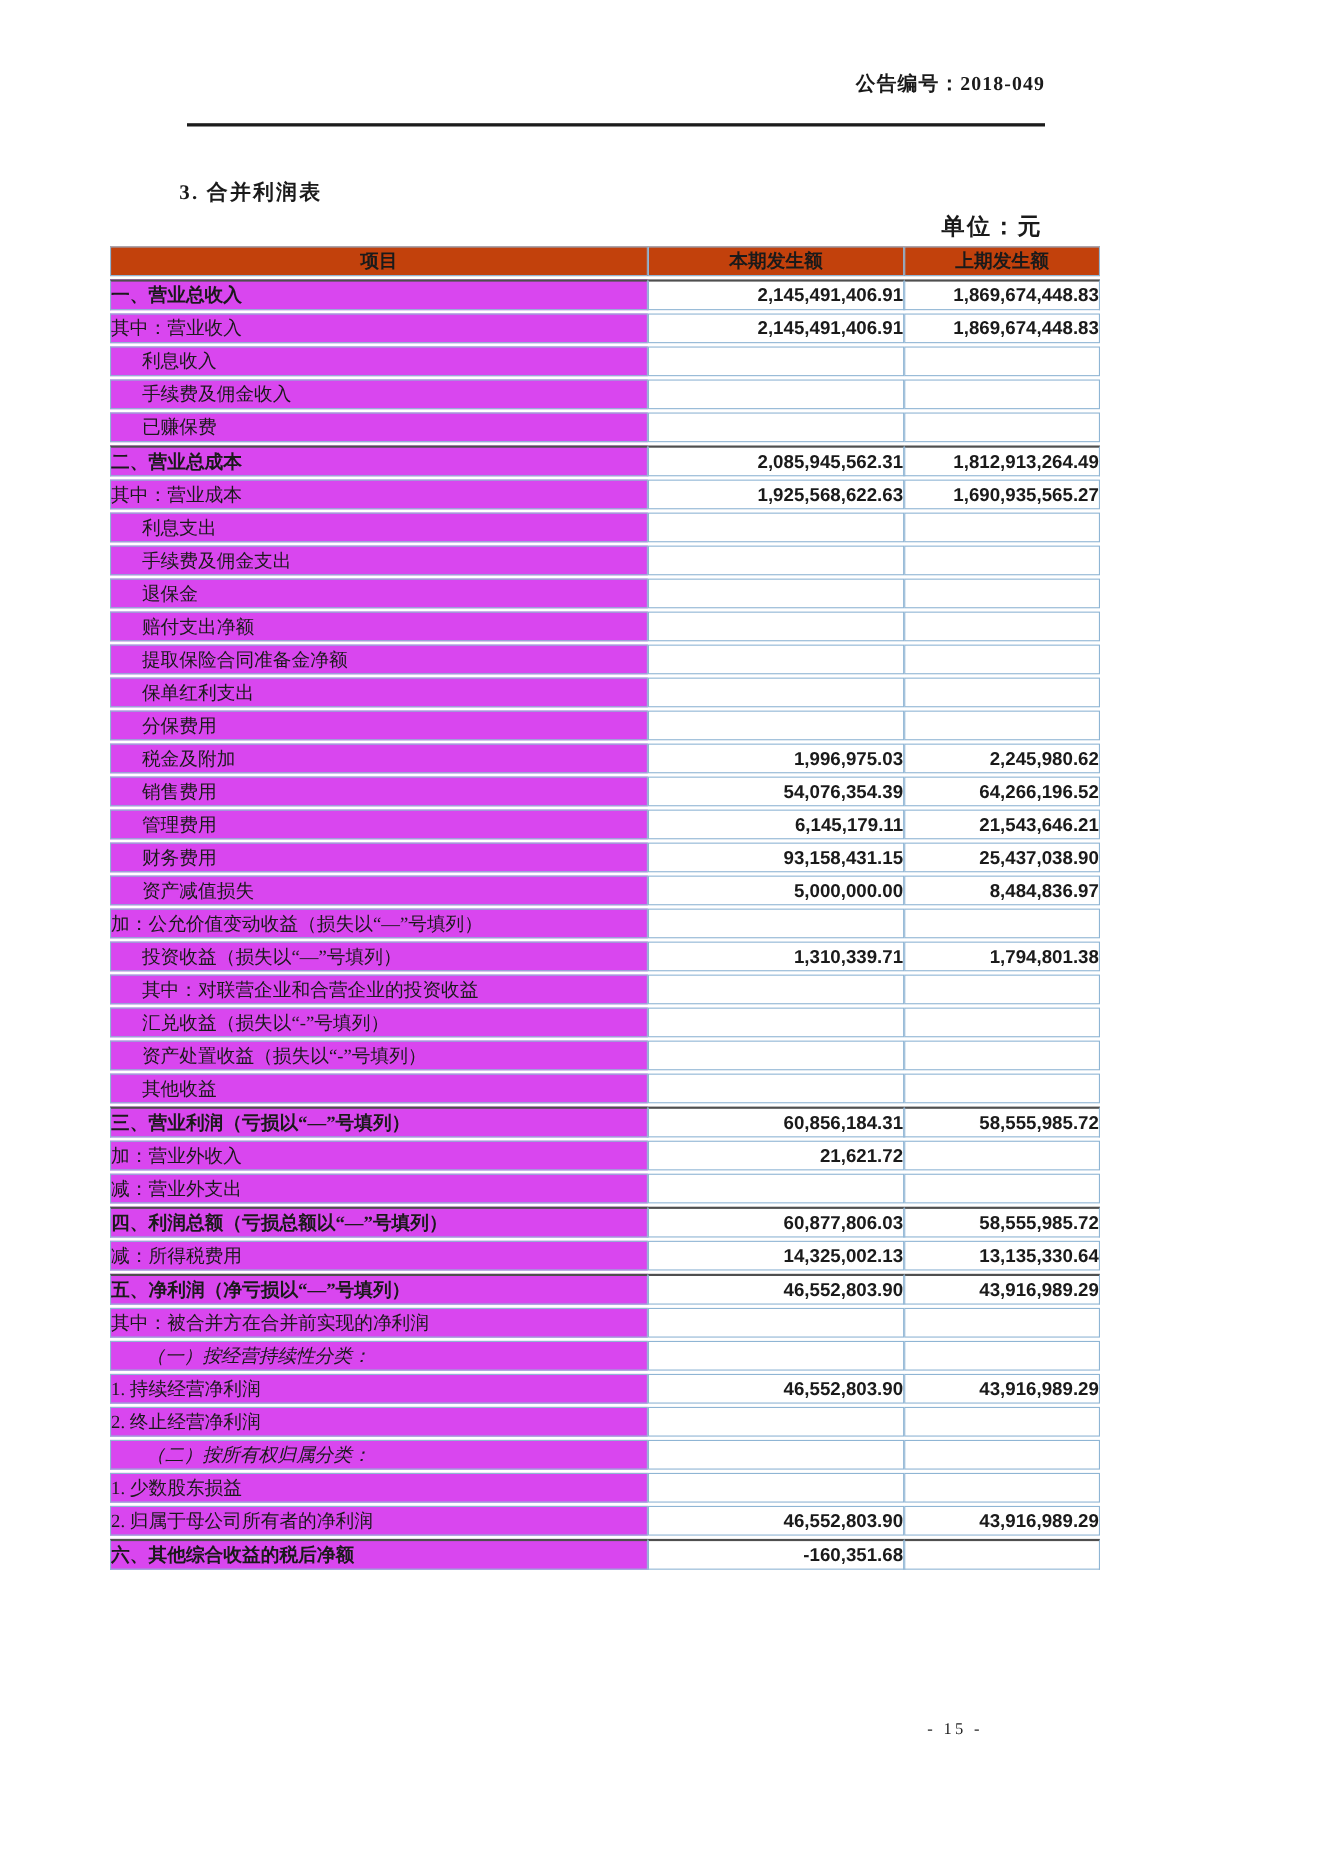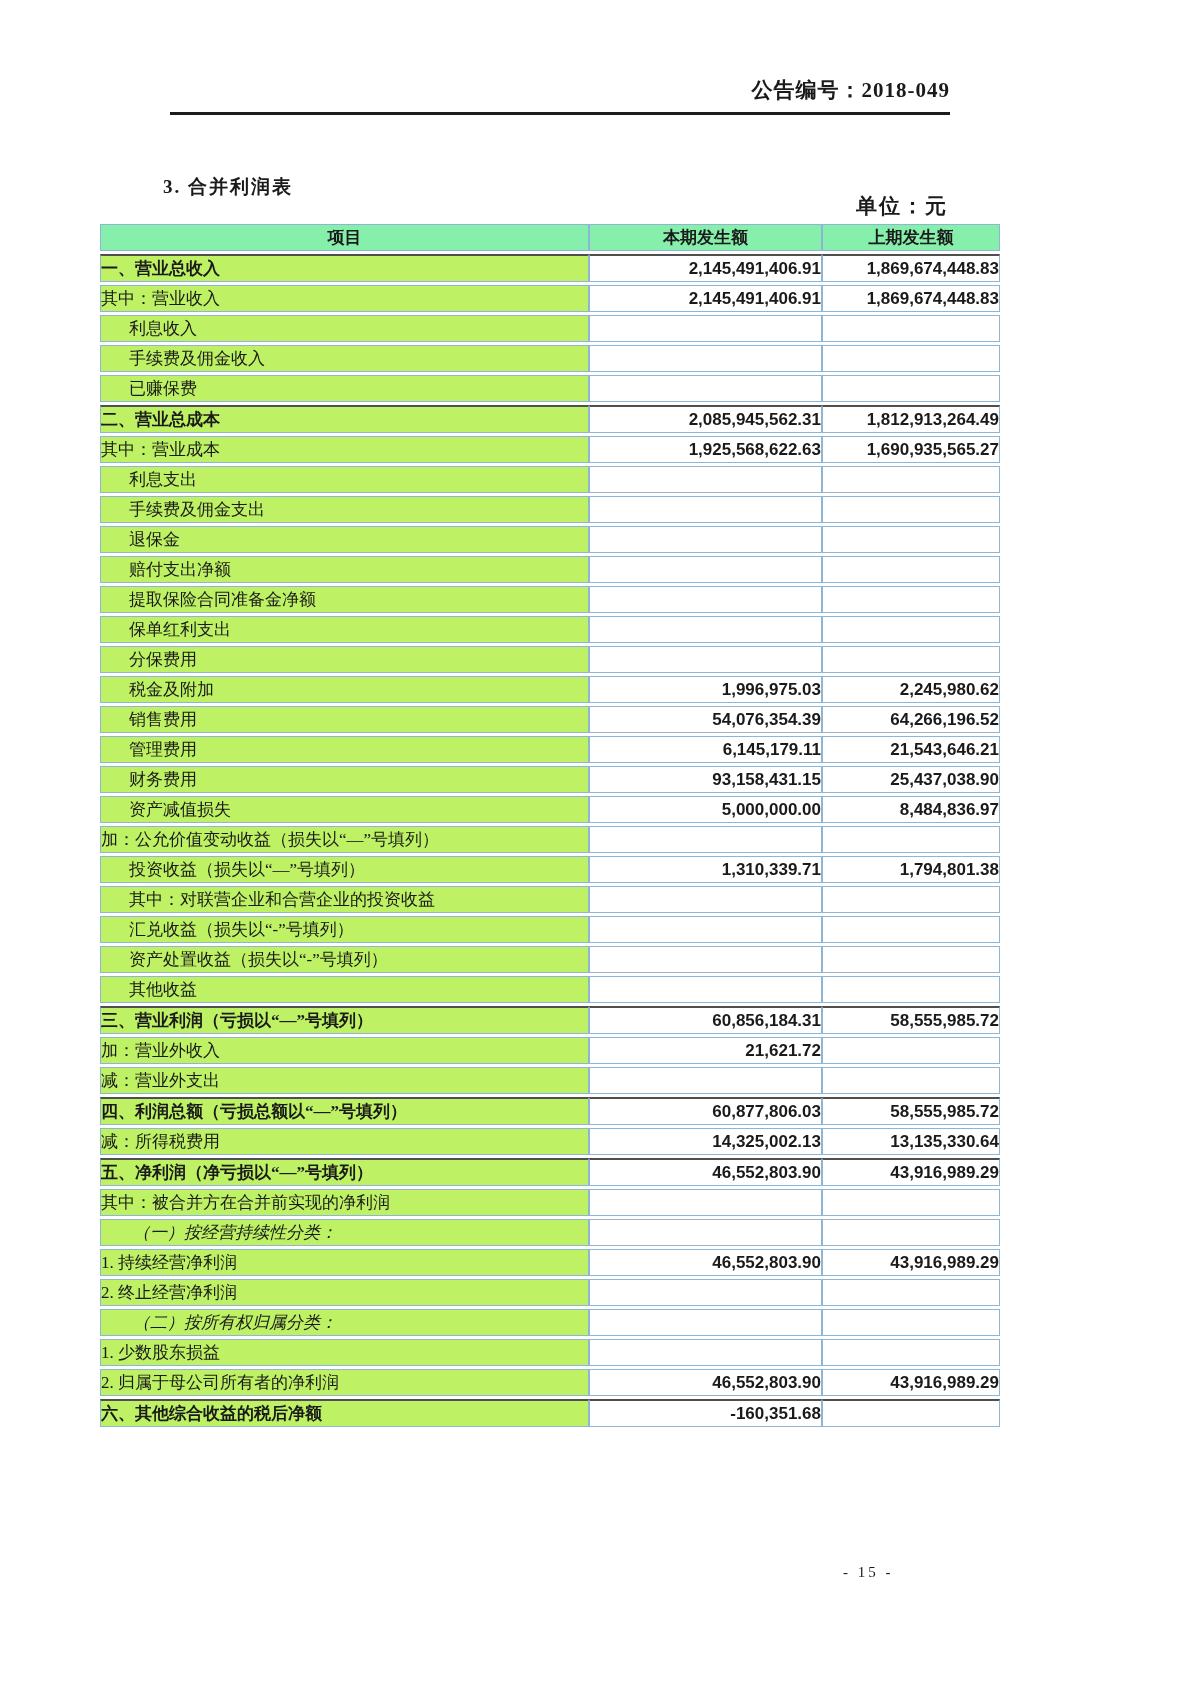--- a/index.html
+++ b/index.html
@@ -5,29 +5,29 @@
   html,body { margin:0; padding:0; }
   body {
     width:1200px; height:1696px;
     background:#ffffff;
     font-family:"Liberation Serif", serif;
     color:#1a1a1a;
     position:relative;
     overflow:hidden;
   }
   .announcement-no {
-    position:absolute; top:76px; right:250px;
-    font-size:21px; font-weight:600; letter-spacing:1px;
+    position:absolute; top:64px; right:250px;
+    font-size:18px; font-weight:600; letter-spacing:1px;
   }
   .header-rule {
     position:absolute; top:112px; left:170px;
     width:780px; height:3px; background:#1c1c1c;
   }
   .section-title {
-    position:absolute; top:174px; left:163px;
+    position:absolute; top:162px; left:163px;
     font-size:19px; font-weight:bold; letter-spacing:2px;
   }
   .unit-label {
     position:absolute; top:192px; right:252px;
     font-size:21px; letter-spacing:2px;font-weight:bold;
   }
   table.income {
     position:absolute; top:221px; left:100px;
     width:900px;
     border-collapse:separate;
@@ -35,26 +35,26 @@
     table-layout:fixed;
   }
   table.income th, table.income td {
     border:1px solid #8fb5d4;
     height:25px; line-height:25px;
     font-size:17px;
     overflow:hidden; white-space:nowrap;
     padding:0;
   }
   table.income th {
-    background:#86efac;
+    background:#c2410c;
     font-weight:bold;
     text-align:center;
   }
   td.lbl {
-    background:#bef264;
+    background:#d946ef;
     text-align:left;
     padding-left:14px;
   }
   td.lbl.ind1 { padding-left:32px;font-style:italic; }
   td.lbl.ind2 { padding-left:28px; }
   td.val {
     background:#ffffff;
     text-align:right;
     padding-right:13px;
     font-family:"Liberation Sans", sans-serif;

